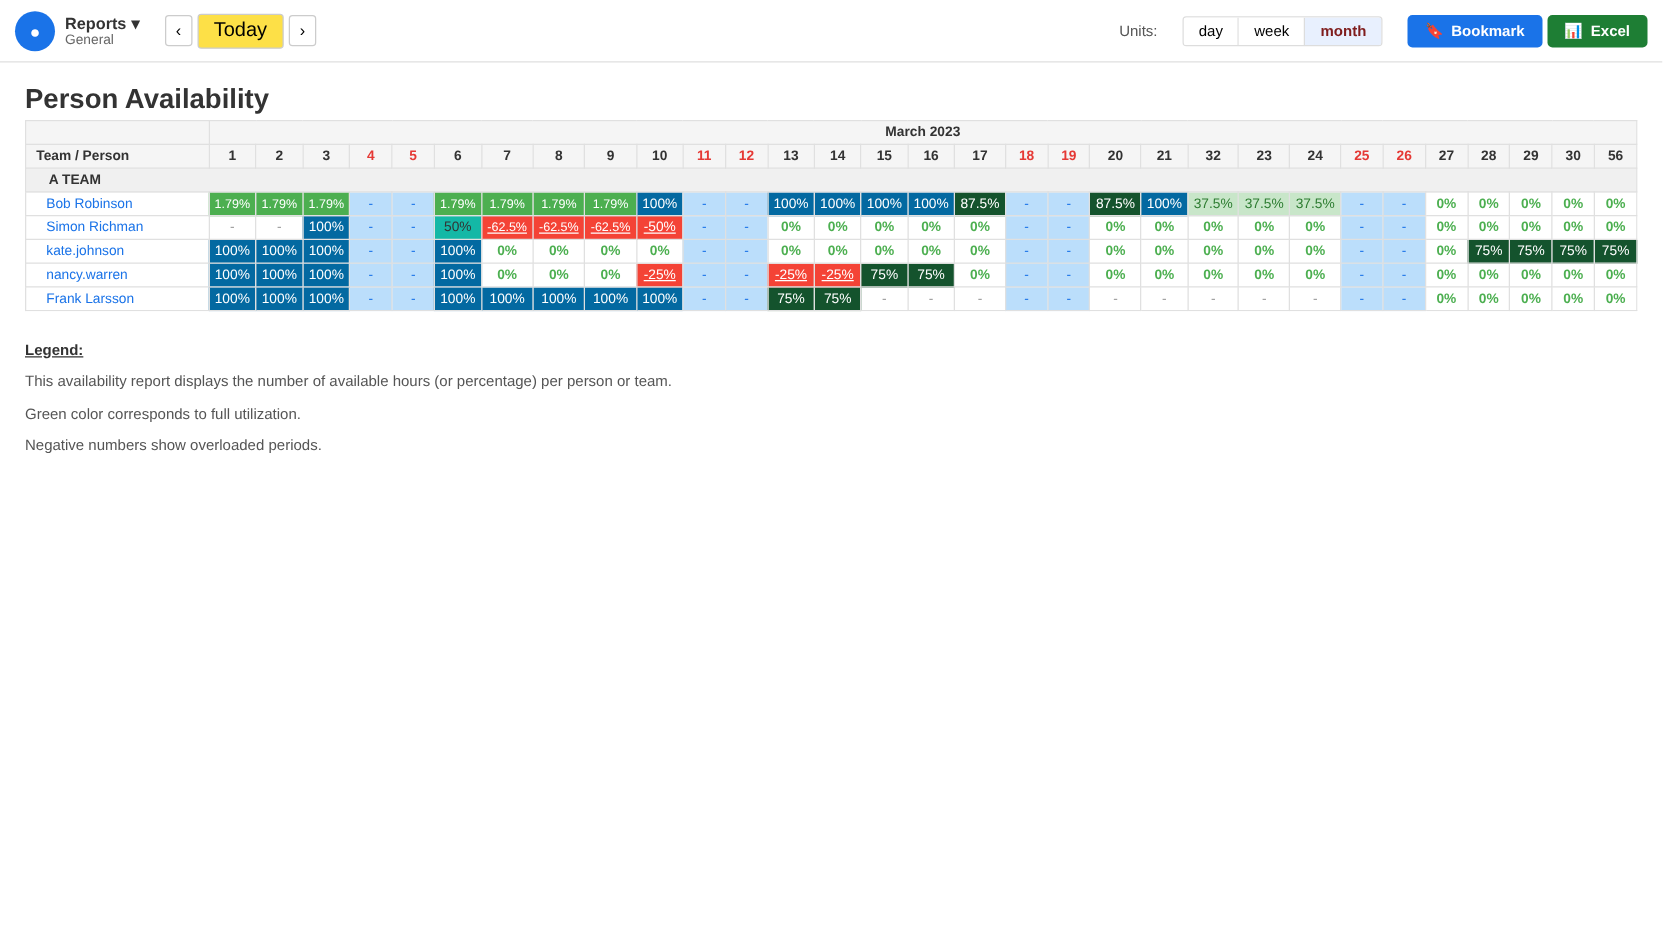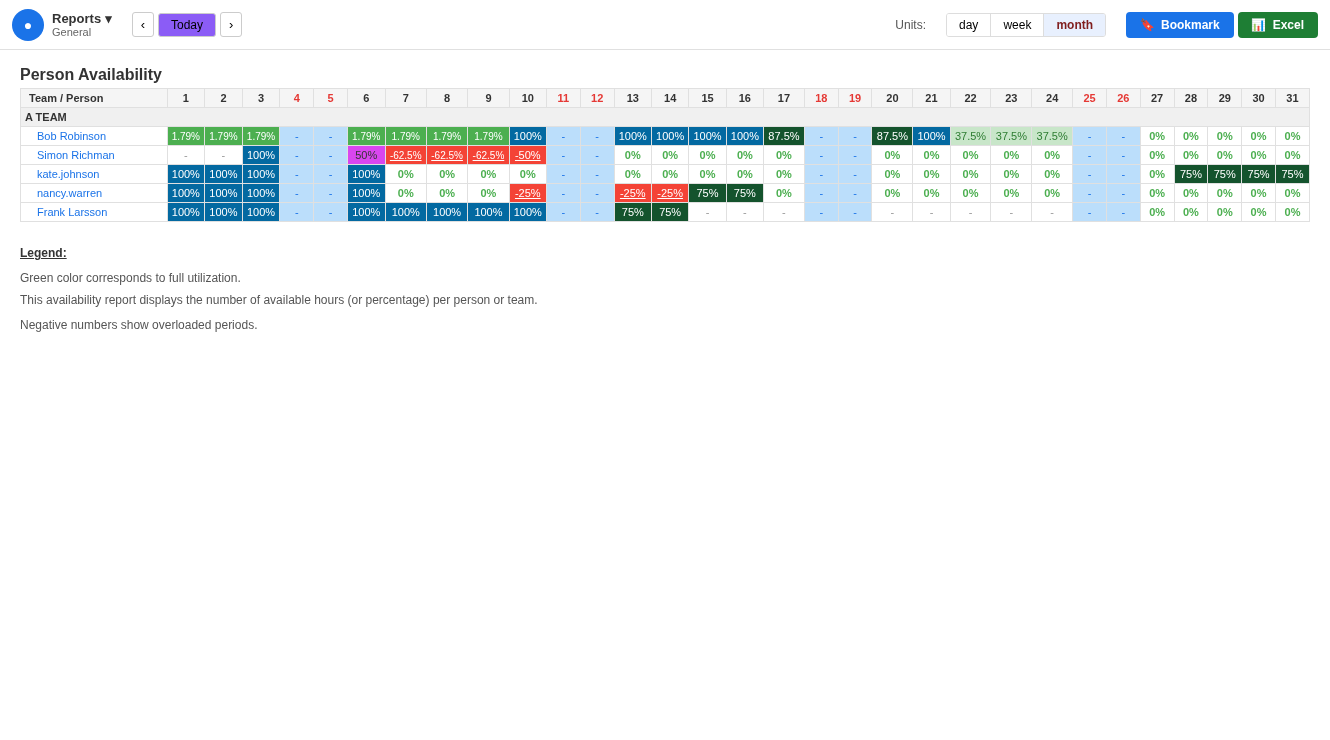--- a/index.html
+++ b/index.html
@@ -7,50 +7,50 @@
 
     
     .header { display: flex; align-items: center; padding: 8px 12px; border-bottom: 1px solid #e0e0e0; height: 50px; }
     .logo-area { display: flex; align-items: center; gap: 8px; margin-right: 20px; }
     .logo-circle { width: 32px; height: 32px; background: #1a73e8; border-radius: 50%; display: flex; align-items: center; justify-content: center; color: white; font-weight: bold; font-size: 14px; }
     .reports-title { display: flex; flex-direction: column; }
     .reports-label { font-weight: 600; font-size: 13px; display: flex; align-items: center; gap: 4px; }
     .reports-sub { font-size: 11px; color: #666; }
     .nav-controls { display: flex; align-items: center; gap: 4px; }
     .nav-btn { border: 1px solid #ccc; background: #fff; cursor: pointer; padding: 4px 8px; border-radius: 3px; font-size: 13px; }
-    .today-btn { border: 1px solid #ccc; background: #8b5cf6; cursor: pointer; padding: 4px 12px; border-radius: 3px; font-size: 12px; }
+    .today-btn { border: 1px solid #ccc; background: #fde047; cursor: pointer; padding: 4px 12px; border-radius: 3px; font-size: 16px; }
     .spacer { flex: 1; }
     .units-label { font-size: 12px; color: #555; margin-right: 8px; }
     .units-group { display: flex; border: 1px solid #ddd; border-radius: 3px; overflow: hidden; margin-right: 16px; margin-left: 12px; }
     .unit-btn { padding: 4px 12px; font-size: 12px; cursor: pointer; background: #fff; border: none; border-right: 1px solid #ddd; }
     .unit-btn:last-child { border-right: none; }
     .unit-btn.active { background: #e8f0fe; color: #7f1d1d; font-weight: 600; }
     .action-btn { display: flex; align-items: center; gap: 6px; padding: 6px 14px; border-radius: 4px; border: none; cursor: pointer; font-size: 12px; font-weight: 600; color: white; margin-left: 4px; }
     .bookmark-btn { background: #1a73e8; }
     .excel-btn { background: #1e7e34; }
 
     
     .page { padding: 16px 20px; }
-    .page-title { font-size: 16px; font-weight: 600; color: #333; margin-bottom: 4px; }
+    .page-title { font-size: 22px; font-weight: 600; color: #333; margin-bottom: 4px; }
     .page-period { font-size: 12px; color: #1a73e8; margin-bottom: 16px; }
 
     
     .table-wrapper { overflow-x: auto; }
     table { border-collapse: collapse; width: 100%; font-size: 11px; }
     th, td { border: 1px solid #e0e0e0; text-align: center; padding: 3px 2px; white-space: nowrap; min-width: 30px; }
     th { background: #f5f5f5; font-weight: 600; }
     .col-name { text-align: left; padding-left: 8px; min-width: 130px; font-weight: 600; background: #f5f5f5; }
     .month-header { background: #f5f5f5; font-weight: 600; }
     .weekend { color: #e53935; }
     .person-name { color: #1a73e8; text-align: left; padding-left: 16px; font-weight: normal; }
 
     
     .c-green { background: #0369a1; color: white; }
     .c-light-green { background: #14532d; color: white; }
-    .c-yellow { background: #d946ef; color: #333; }
+    .c-yellow { background: #14b8a6; color: #333; }
     .c-red { background: #f44336; color: white; text-decoration: underline; }
     .c-dash { color: #999; }
     .c-zero { color: #4caf50; font-weight: 600; }
     .c-small { background: #c8e6c9; color: #2e7d32; }
 
     
     .legend { margin-top: 24px; }
     .legend-title { font-weight: 600; margin-bottom: 8px; text-decoration: underline; }
     .legend-text { color: #555; line-height: 1.8; }
   </style>
@@ -89,20 +89,24 @@
     <span>Excel</span>
   </button>
 </div>
 
 <div class="page">
   <div class="page-title">Person Availability</div>
 
   <div class="table-wrapper">
     <table>
       <thead>
+        <tr>
+          <th class="col-name month-header" rowspan="1"></th>
+          <th colspan="31" class="month-header">March 2023</th>
+        </tr>
         <tr id="days-header-row">
           <th class="col-name">Team / Person</th>
         <th>1</th>
             <th>2</th>
             <th>3</th>
             <th class="weekend">4</th>
             <th class="weekend">5</th>
             <th>6</th>
             <th>7</th>
             <th>8</th>
@@ -112,35 +116,35 @@
             <th class="weekend">12</th>
             <th>13</th>
             <th>14</th>
             <th>15</th>
             <th>16</th>
             <th>17</th>
             <th class="weekend">18</th>
             <th class="weekend">19</th>
             <th>20</th>
             <th>21</th>
-            <th>22</th>
+            <th>32</th>
             <th>23</th>
             <th>24</th>
             <th class="weekend">25</th>
             <th class="weekend">26</th>
             <th>27</th>
             <th>28</th>
             <th>29</th>
             <th>30</th>
-            <th>31</th>
+            <th>56</th>
           </tr>
       </thead>
       <tbody id="table-body">
       <tr>
-            <td colspan="32" class="" style="font-weight: 700; text-align: left; padding-left: 4px; background: rgb(240, 240, 240);">A TEAM</td>
+            <td colspan="32" class="" style="font-weight: 700; text-align: left; padding-left: 18px; background: rgb(240, 240, 240);">A TEAM</td>
           </tr>
           <tr>
             <td class="person-name">Bob Robinson</td>
             <td class="c-green" style="background: rgb(76, 175, 80); color: white; font-size: 10px;">1.79%</td>
             <td class="c-green" style="background: rgb(76, 175, 80); color: white; font-size: 10px;">1.79%</td>
             <td class="c-green" style="background: rgb(76, 175, 80); color: white; font-size: 10px;">1.79%</td>
             <td class="c-dash" style="background: rgb(187, 222, 251); color: rgb(26, 115, 232);">-</td>
             <td class="c-dash" style="background: rgb(187, 222, 251); color: rgb(26, 115, 232);">-</td>
             <td class="c-green" style="background: rgb(76, 175, 80); color: white; font-size: 10px;">1.79%</td>
             <td class="c-green" style="background: rgb(76, 175, 80); color: white; font-size: 10px;">1.79%</td>
@@ -305,18 +309,18 @@
             <td class="c-zero">0%</td>
             <td class="c-zero">0%</td>
           </tr>
         </tbody>
     </table>
   </div>
 
   <div class="legend">
     <div class="legend-title">Legend:</div>
     <div class="legend-text">
+      <div id="legend-line-1">This availability report displays the number of available hours (or percentage) per person or team.</div>
       <div id="legend-line-2" style="margin-top:4px;">Green color corresponds to full utilization.</div>
-      <div id="legend-line-1">This availability report displays the number of available hours (or percentage) per person or team.</div>
       <div id="legend-line-3" style="margin-top:4px;">Negative numbers show overloaded periods.</div>
     </div>
   </div>
 </div>
 
 </body></html>

